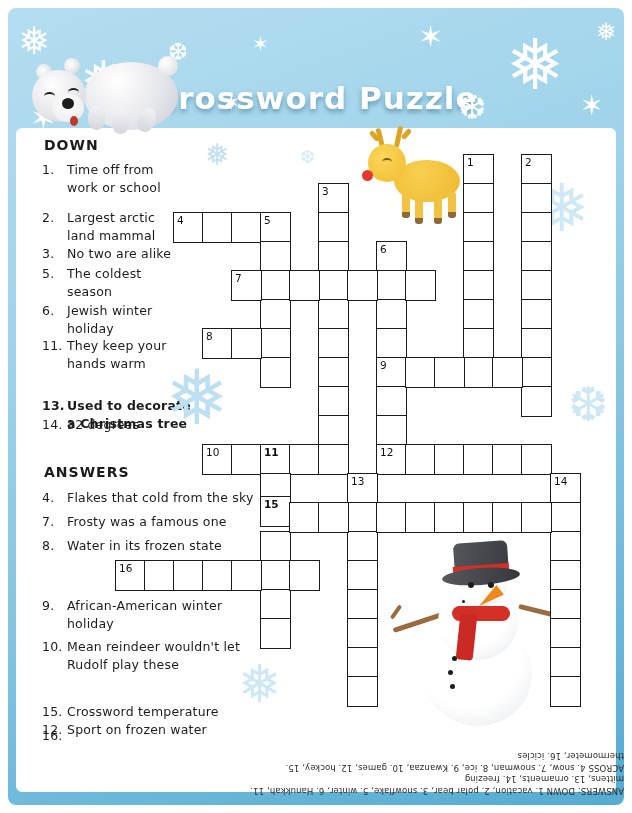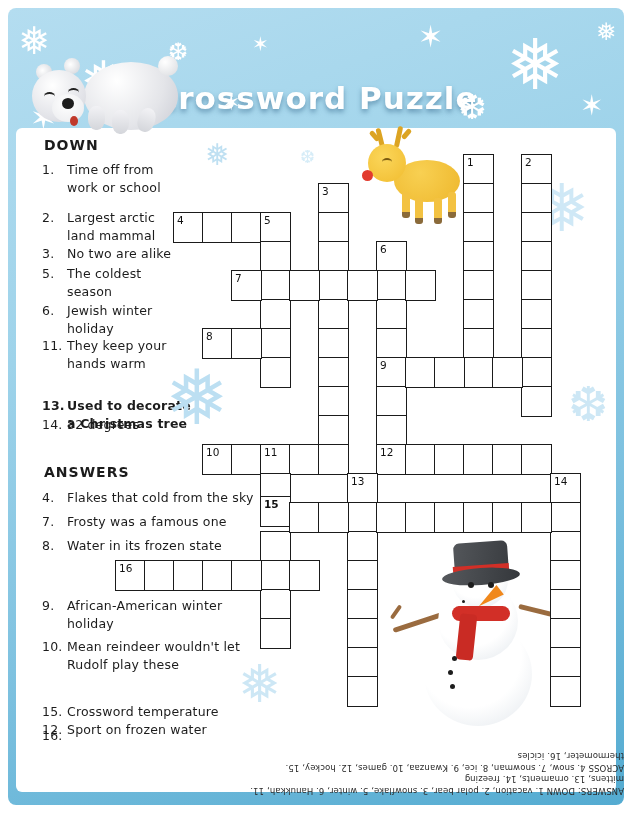--- a/index.html
+++ b/index.html
@@ -311,21 +311,21 @@
         <span class="n">8</span>
       </div>
       <div class="cell" style="left: 231px; top: 328px;"></div>
       <div class="cell" style="left: 405px; top: 357px;"></div>
       <div class="cell" style="left: 434px; top: 357px;"></div>
       <div class="cell" style="left: 492px; top: 357px;"></div>
       <div class="cell" style="left: 202px; top: 444px;">
         <span class="n">10</span>
       </div>
       <div class="cell" style="left: 231px; top: 444px;"></div>
-      <div class="cell" style="left: 260px; top: 444px;">
+      <div class="cell" style="left: 260px; top: 444px; font-weight: bold;">
         <span class="n">11</span>
       </div>
       <div class="cell" style="left: 289px; top: 444px;"></div>
       <div class="cell" style="left: 318px; top: 444px;"></div>
       <div class="cell" style="left: 260px; top: 473px;"></div>
       <div class="cell" style="left: 260px; top: 496px; font-weight: bold;">
         <span class="n">15</span>
       </div>
       <div class="cell" style="left: 260px; top: 531px;"></div>
       <div class="cell" style="left: 260px; top: 560px;"></div>

